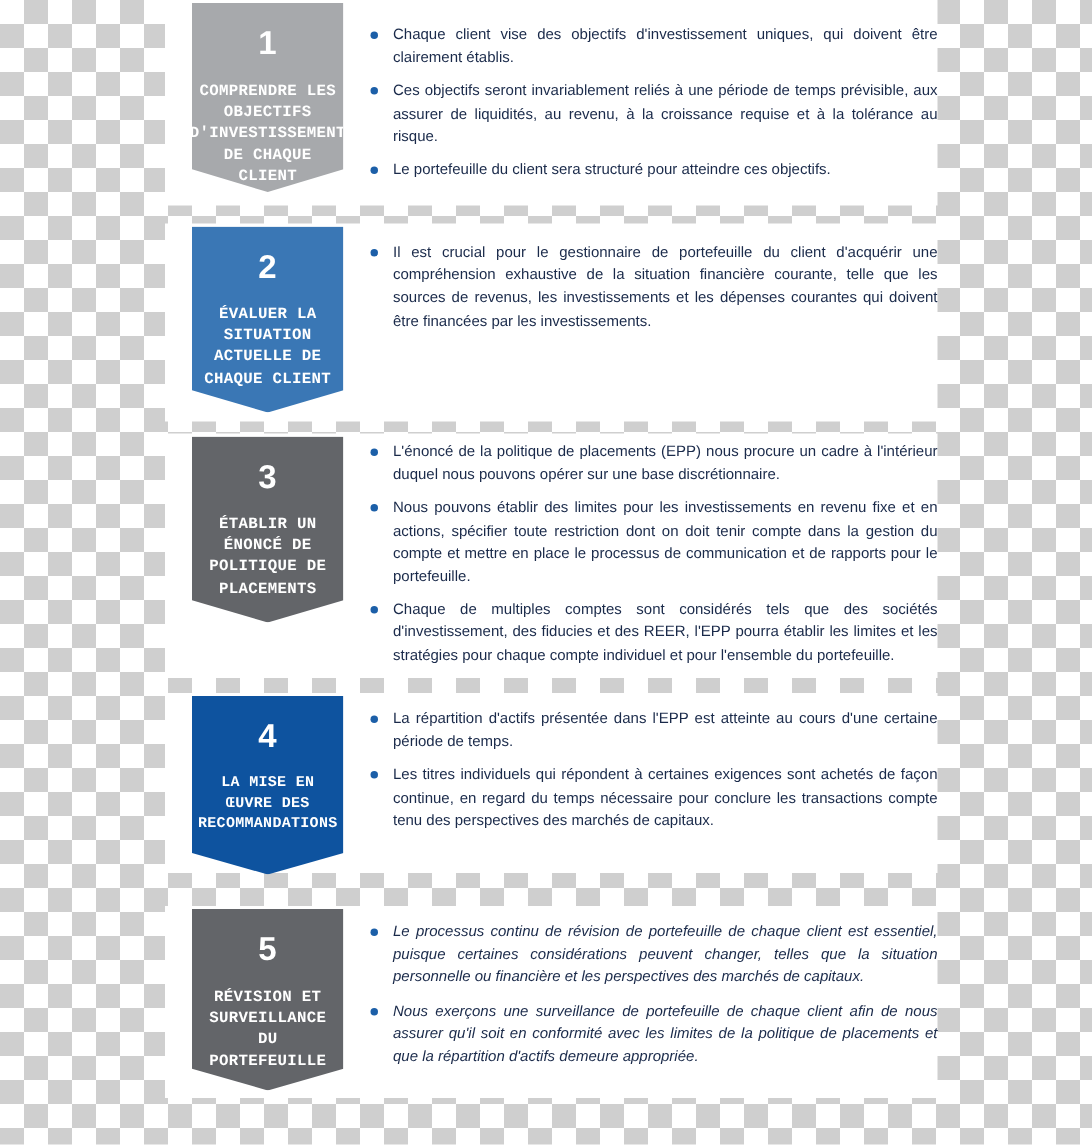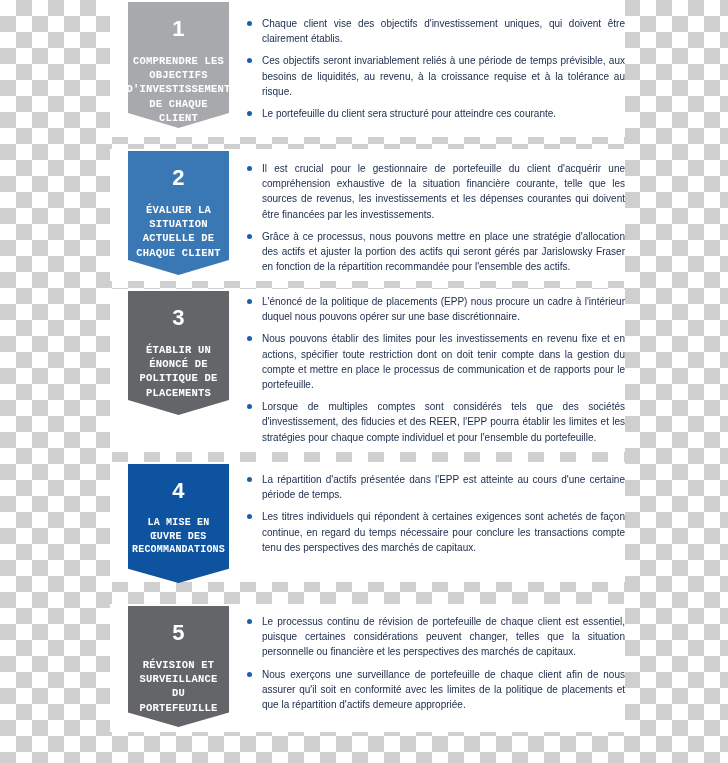--- a/index.html
+++ b/index.html
@@ -118,55 +118,54 @@
         <div class="num">1</div>
         <div class="ttl">COMPRENDRE LES
 OBJECTIFS
 D'INVESTISSEMENT
 DE CHAQUE
 CLIENT</div>
       </div>
       <div class="body-col" style="top: 16px;">
         <ul class="bullets">
           <li>Chaque client vise des objectifs d'investissement uniques, qui doivent être clairement établis.</li>
-          <li>Ces objectifs seront invariablement reliés à une période de temps prévisible, aux besoins de liquidités, au revenu, à la croissance requise et à la tolérance au risque.</li>
-          <li>Le portefeuille du client sera structuré pour atteindre ces courante.</li>
+          <li>Ces objectifs seront invariablement reliés à une période de temps prévisible, aux assurer de liquidités, au revenu, à la croissance requise et à la tolérance au risque.</li>
+          <li>Le portefeuille du client sera structuré pour atteindre ces objectifs.</li>
         </ul>
       </div>
     </div>
     <div class="row-white" style="top: 149px; height: 132px;"></div>
     <div class="row" style="top: 0px; height: 0px;">
       <div class="ribbon" style="top: 151px; height: 124px; background: rgb(58, 119, 181);">
         <div class="num">2</div>
         <div class="ttl">ÉVALUER LA
 SITUATION
 ACTUELLE DE
 CHAQUE CLIENT</div>
       </div>
       <div class="body-col" style="top: 161px;">
         <ul class="bullets">
           <li>Il est crucial pour le gestionnaire de portefeuille du client d'acquérir une compréhension exhaustive de la situation financière courante, telle que les sources de revenus, les investissements et les dépenses courantes qui doivent être financées par les investissements.</li>
-          <li>Grâce à ce processus,  nous pouvons mettre en place une stratégie d'allocation des actifs et ajuster la portion des actifs qui seront gérés par Jarislowsky Fraser en fonction de la répartition recommandée pour l'ensemble des actifs.</li>
         </ul>
       </div>
     </div>
     <div class="row-white" style="top: 289px; height: 163px;"></div>
     <div class="row" style="top: 0px; height: 0px;">
       <div class="ribbon" style="top: 291px; height: 124px; background: rgb(99, 101, 105);">
         <div class="num">3</div>
         <div class="ttl">ÉTABLIR UN
 ÉNONCÉ DE
 POLITIQUE DE
 PLACEMENTS</div>
       </div>
       <div class="body-col" style="top: 294px;">
         <ul class="bullets">
           <li>L'énoncé de la politique de placements (EPP) nous procure un cadre à l'intérieur duquel nous pouvons opérer sur une base discrétionnaire.</li>
           <li>Nous pouvons établir des limites pour les investissements en revenu fixe et en actions, spécifier toute restriction dont on doit tenir compte dans la gestion du compte et mettre en place le processus de communication et de rapports pour le portefeuille.</li>
-          <li>Lorsque de multiples comptes sont considérés tels que des sociétés d'investissement, des fiducies et des REER, l'EPP pourra établir les limites et les stratégies pour chaque compte individuel et pour l'ensemble du portefeuille.</li>
+          <li>Chaque de multiples comptes sont considérés tels que des sociétés d'investissement, des fiducies et des REER, l'EPP pourra établir les limites et les stratégies pour chaque compte individuel et pour l'ensemble du portefeuille.</li>
         </ul>
       </div>
     </div>
     <div class="row-white" style="top: 462px; height: 120px;"></div>
     <div class="row" style="top: 0px; height: 0px;">
       <div class="ribbon tight" style="top: 464px; height: 119px; background: rgb(14, 83, 159);">
         <div class="num">4</div>
         <div class="ttl">LA MISE EN
 ŒUVRE DES
 RECOMMANDATIONS</div>
@@ -179,20 +178,20 @@
       </div>
     </div>
     <div class="row-white" style="top: 604px; height: 128px;"></div>
     <div class="row" style="top: 0px; height: 0px;">
       <div class="ribbon" style="top: 606px; height: 121px; background: rgb(99, 101, 105);">
         <div class="num">5</div>
         <div class="ttl">RÉVISION ET
 SURVEILLANCE
 DU PORTEFEUILLE</div>
       </div>
-      <div class="body-col" style="top: 614px;">
+      <div class="body-col" style="top: 614px; font-style: italic;">
         <ul class="bullets">
           <li>Le processus continu de révision de portefeuille de chaque client est essentiel, puisque certaines considérations peuvent changer, telles que la situation personnelle ou financière et les perspectives des marchés de capitaux.</li>
           <li>Nous exerçons une surveillance de portefeuille de chaque client afin de nous assurer qu'il soit en conformité avec les limites de la politique de placements et que la répartition d'actifs demeure appropriée.</li>
         </ul>
       </div>
     </div>
   </div>
 
 </body></html>

